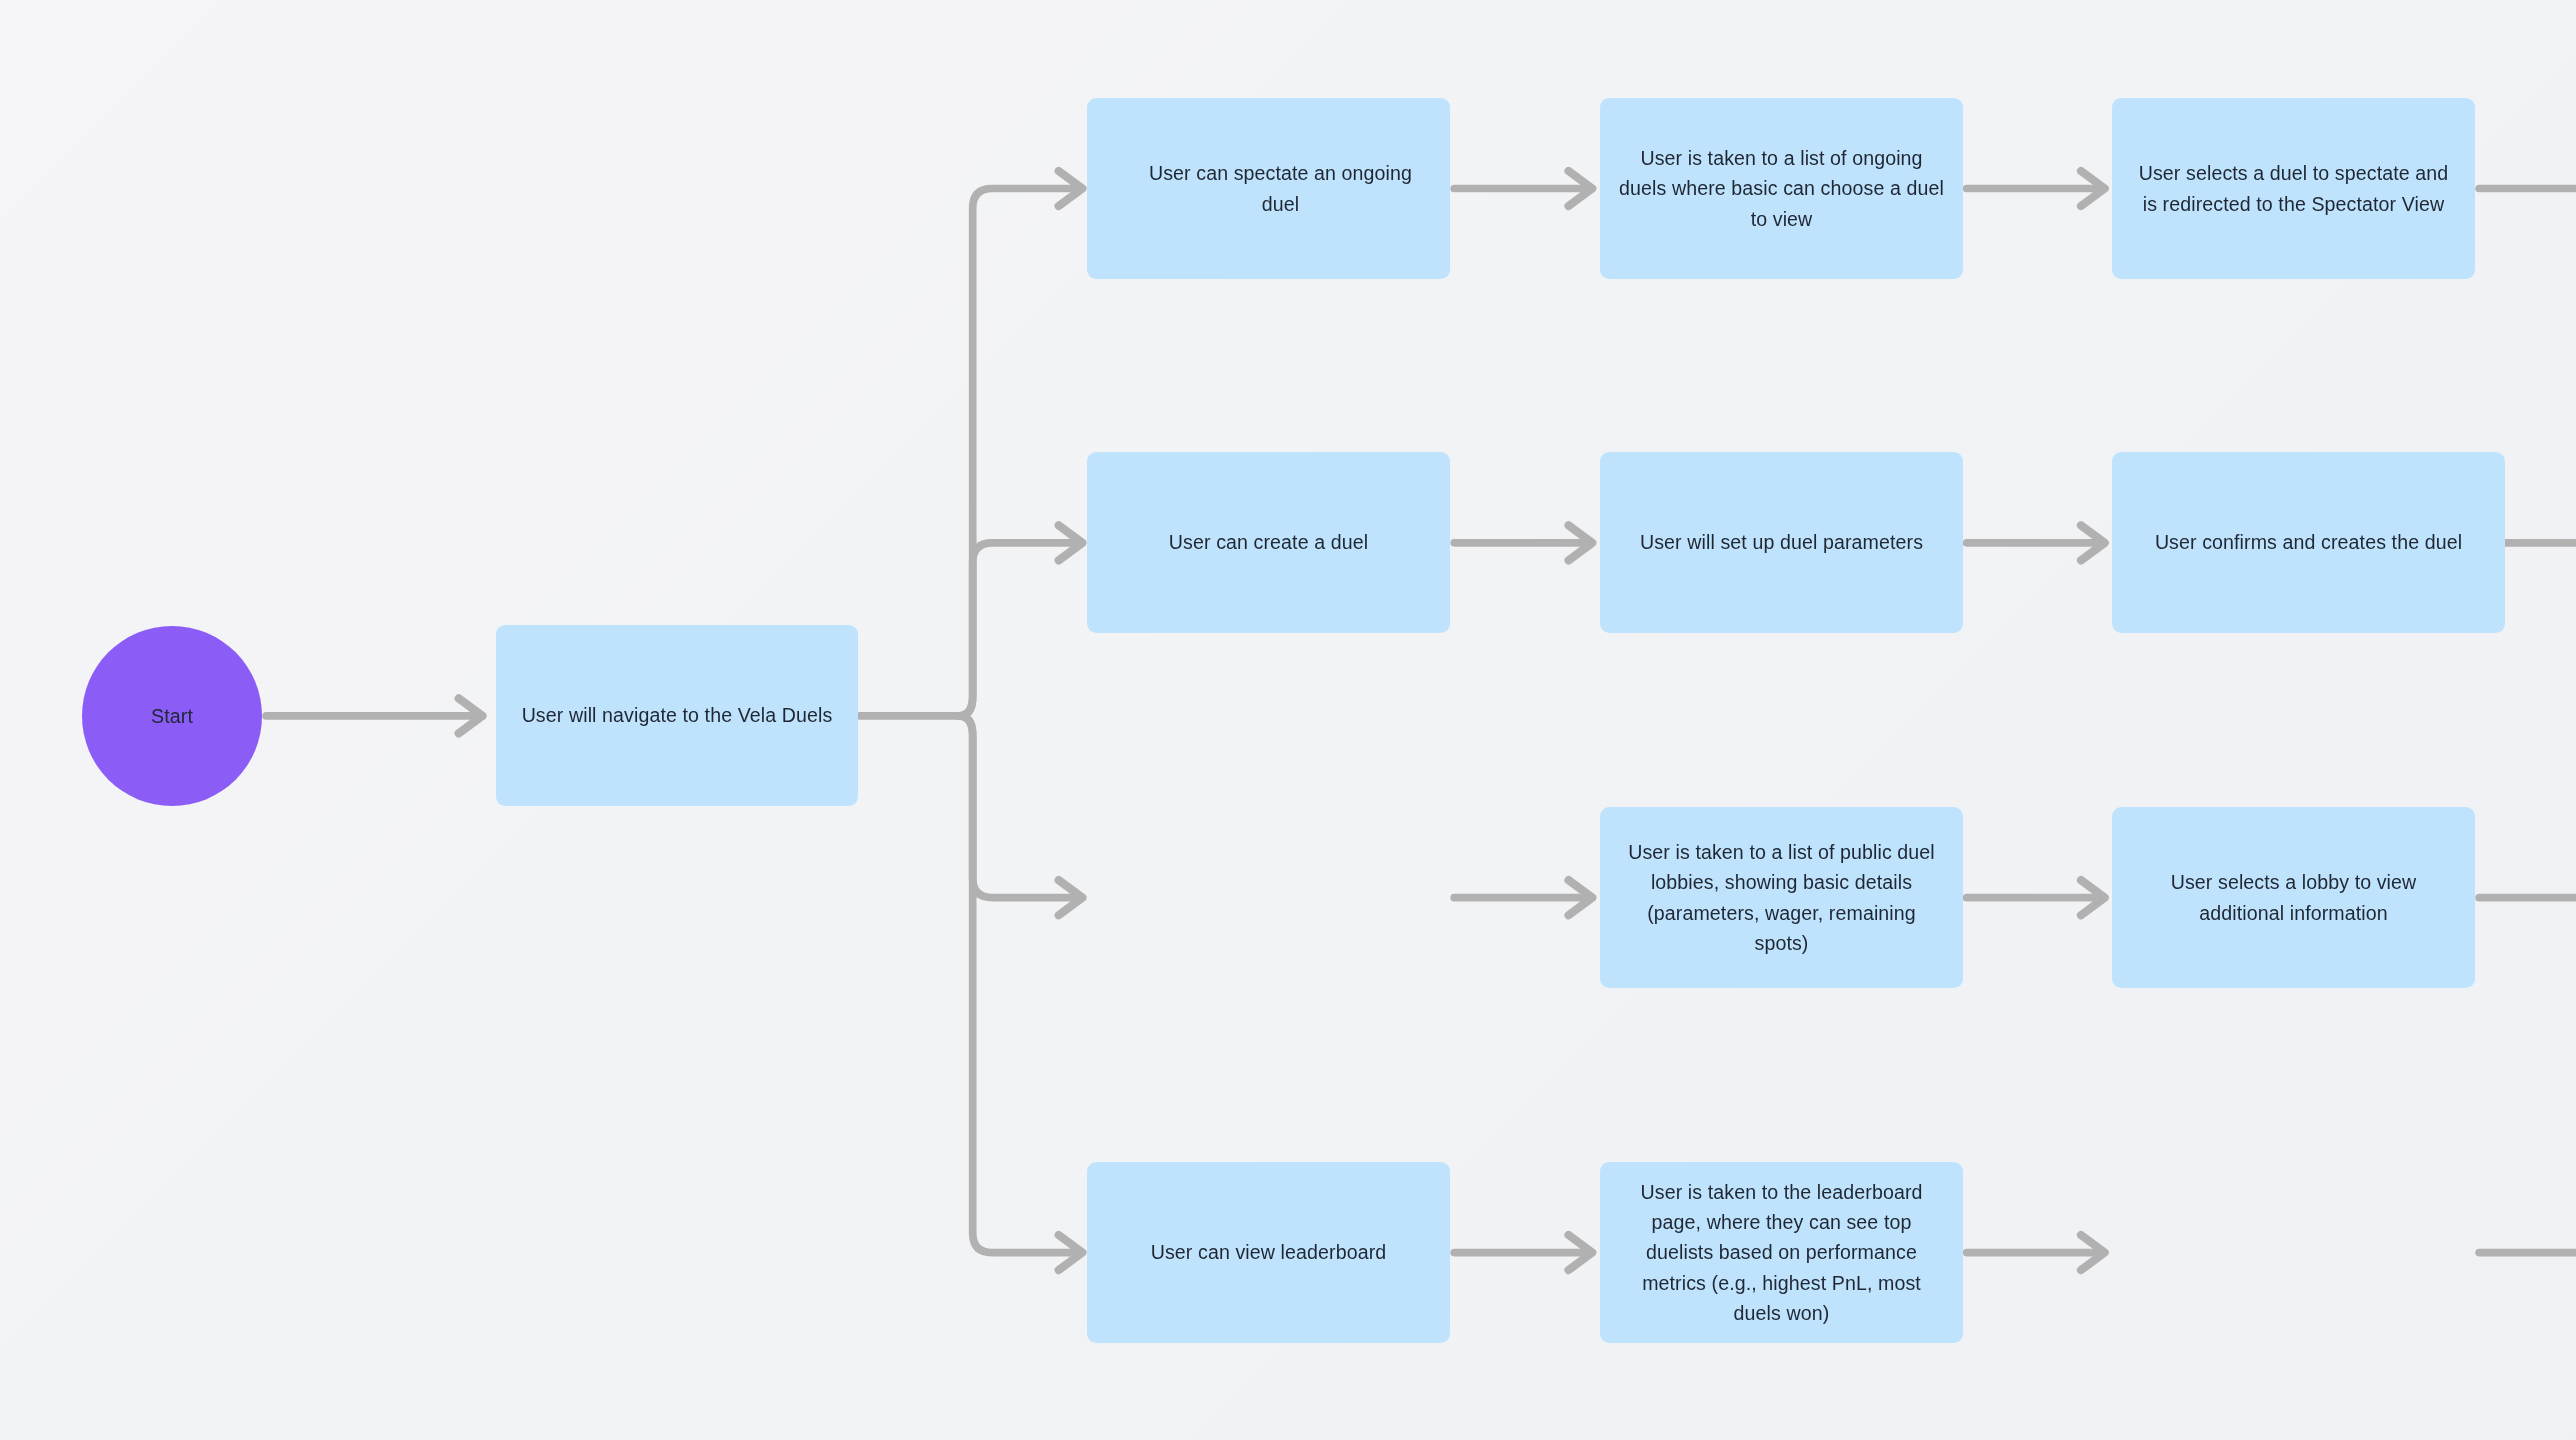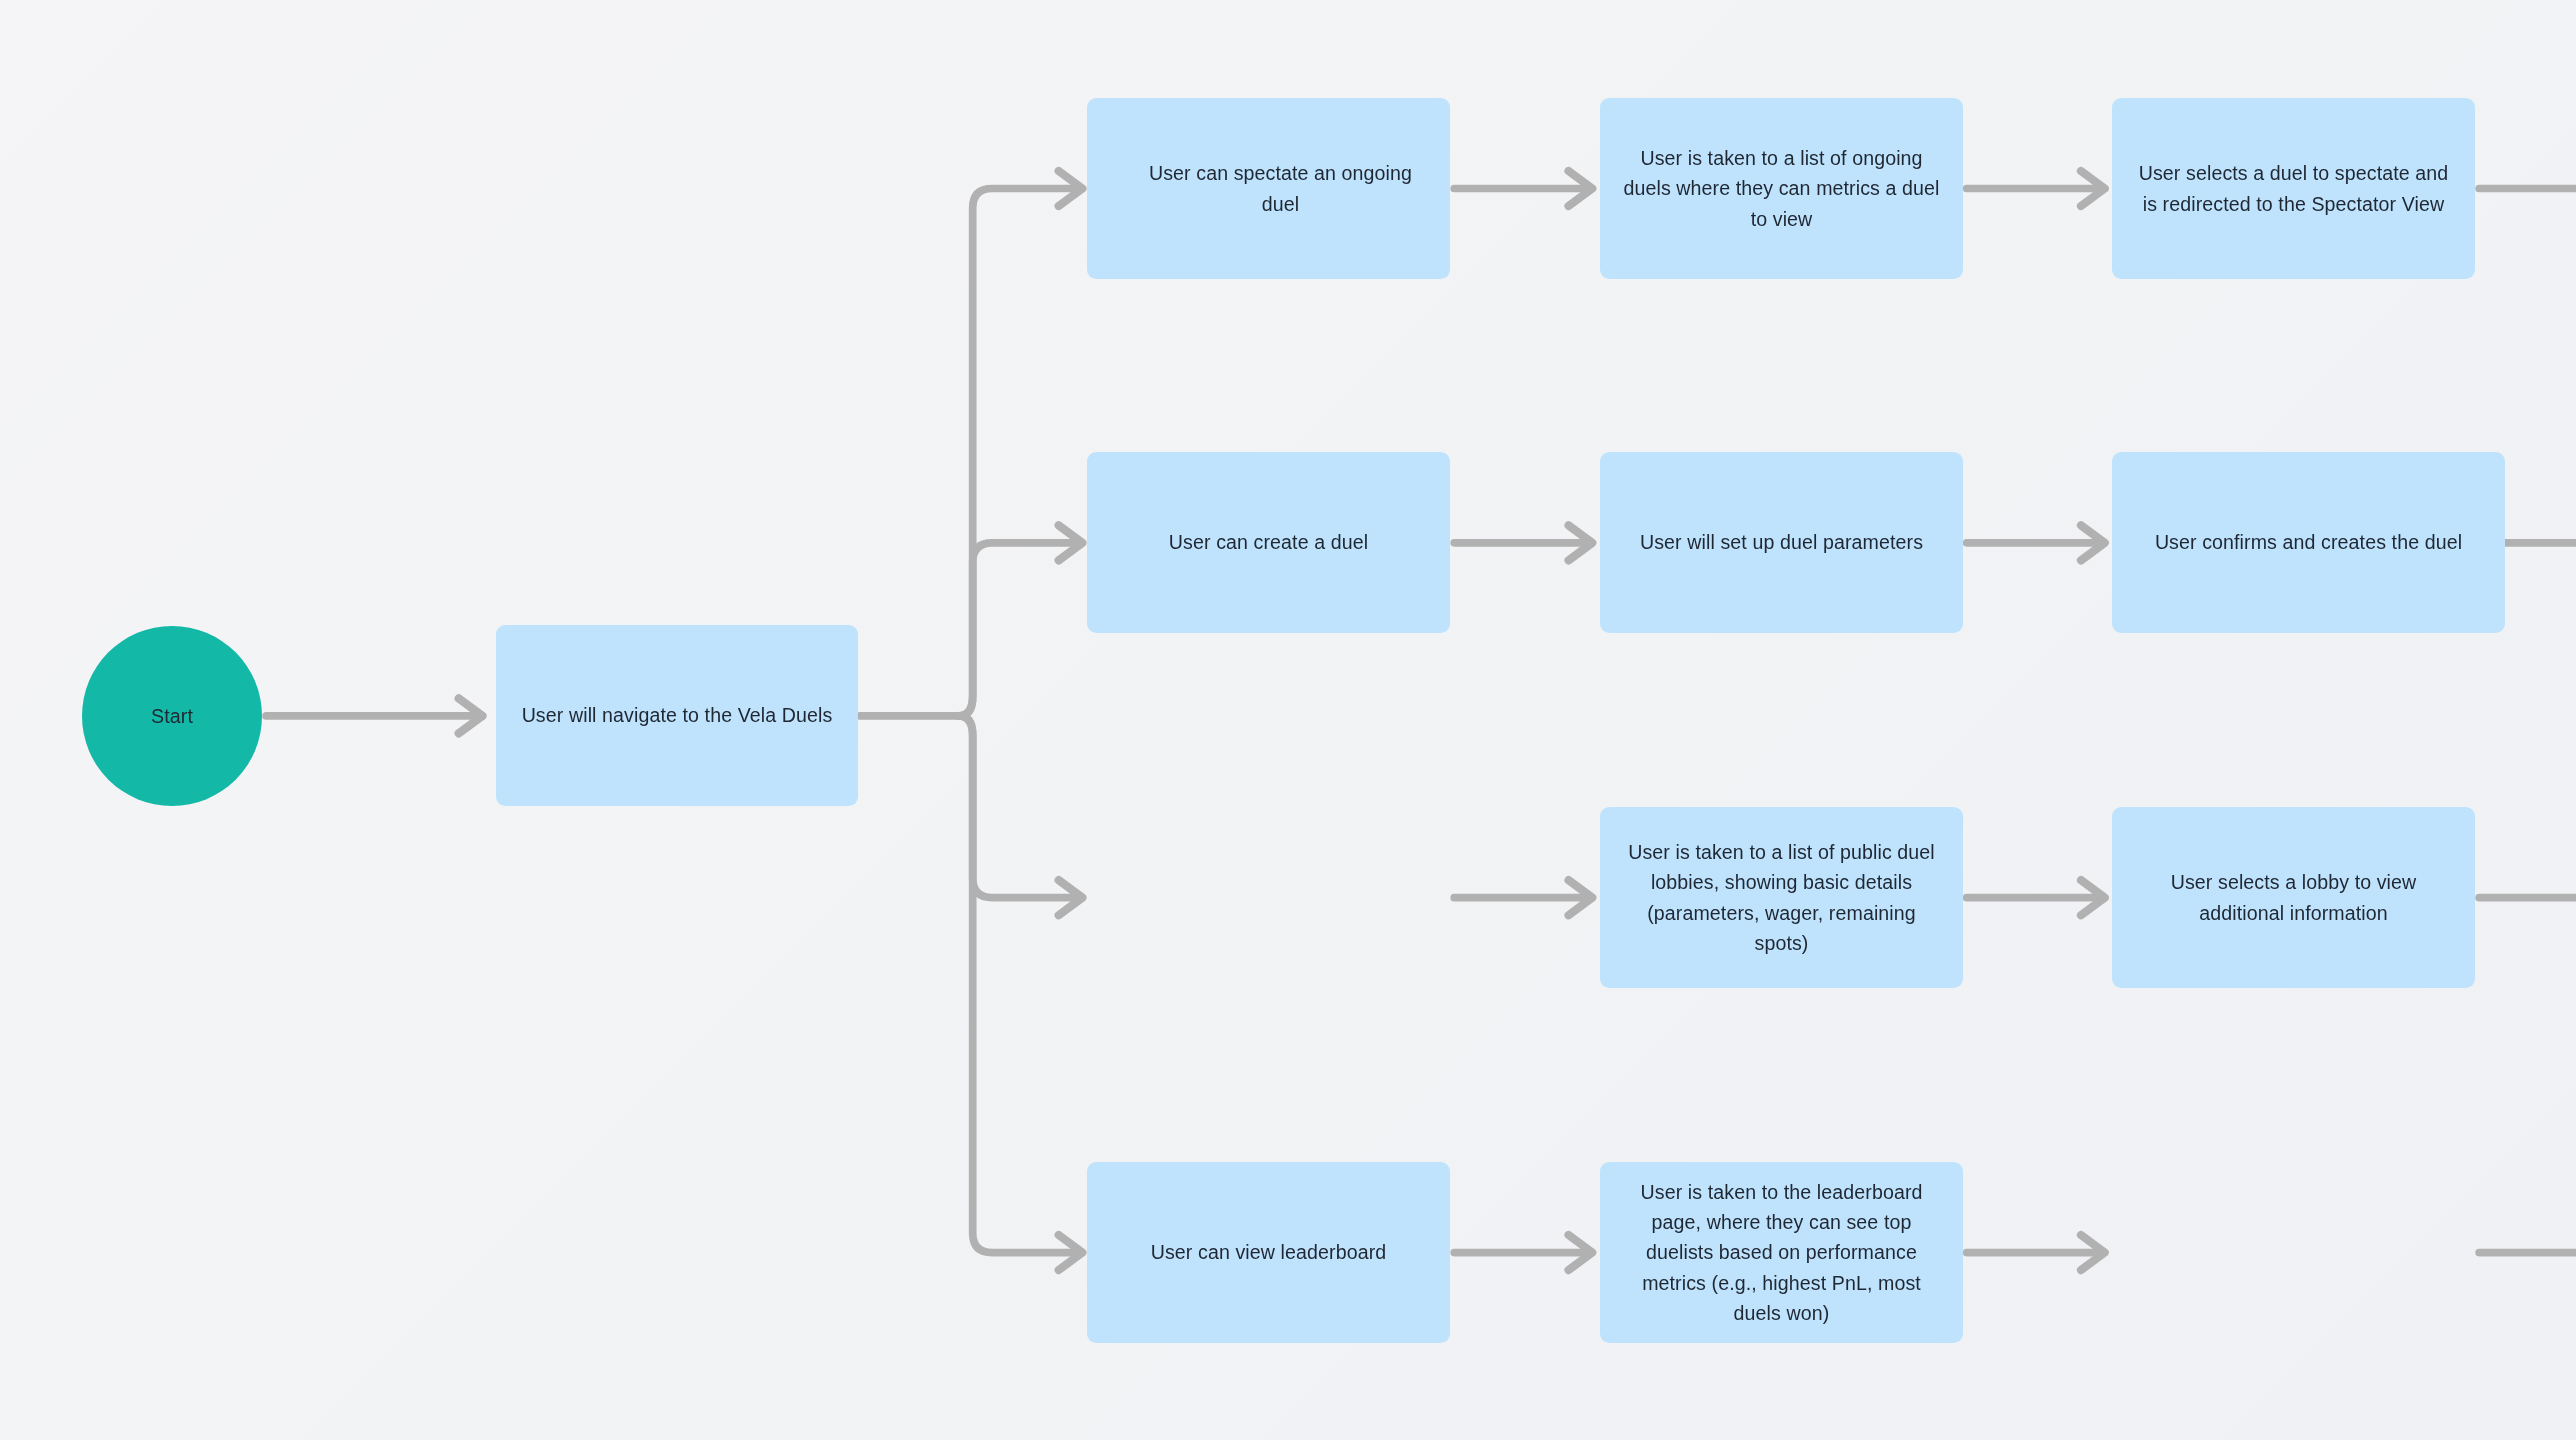--- a/index.html
+++ b/index.html
@@ -19,21 +19,21 @@
     border-radius:9.3px;
   }
   .node .label{
     font-size:19.6px;line-height:1.55;color:#1f2733;
     letter-spacing:0.1px;
     padding:0 17.5px;
     white-space:pre-line;
   }
   .node-start{
     border-radius:50%;
-    background:#14b8a6;
+    background:#8b5cf6;
   }
   .node-start .label{font-size:19.6px;color:#1f2733;}
   .node-process{background:#bfe3fd;}
 </style>
 </head>
 <body>
 
 <div id="canvas">
 
   <svg id="edges" viewBox="0 0 6944 2796" xmlns="http://www.w3.org/2000/svg">
@@ -97,21 +97,21 @@
   </div>
 
   <div class="node node-process" style="left:496px;top:625px;width:362px;height:181px;">
     <span class="label">User will navigate to the Vela Duels</span>
   </div>
 
   <div class="node node-process" style="left:1087px;top:98px;width:363px;height:181px;padding-left:24px;">
     <span class="label">User can spectate an ongoing duel</span>
   </div>
   <div class="node node-process" style="left:1600px;top:98px;width:363px;height:181px;">
-    <span class="label">User is taken to a list of ongoing duels where they can metrics a duel to view</span>
+    <span class="label">User is taken to a list of ongoing duels where basic can choose a duel to view</span>
   </div>
   <div class="node node-process" style="left:2112px;top:98px;width:363px;height:181px;">
     <span class="label">User selects a duel to spectate and is redirected to the Spectator View</span>
   </div>
 
   <div class="node node-process" style="left:1087px;top:452px;width:363px;height:181px;">
     <span class="label">User can create a duel</span>
   </div>
   <div class="node node-process" style="left:1600px;top:452px;width:363px;height:181px;">
     <span class="label">User will set up duel parameters</span>

